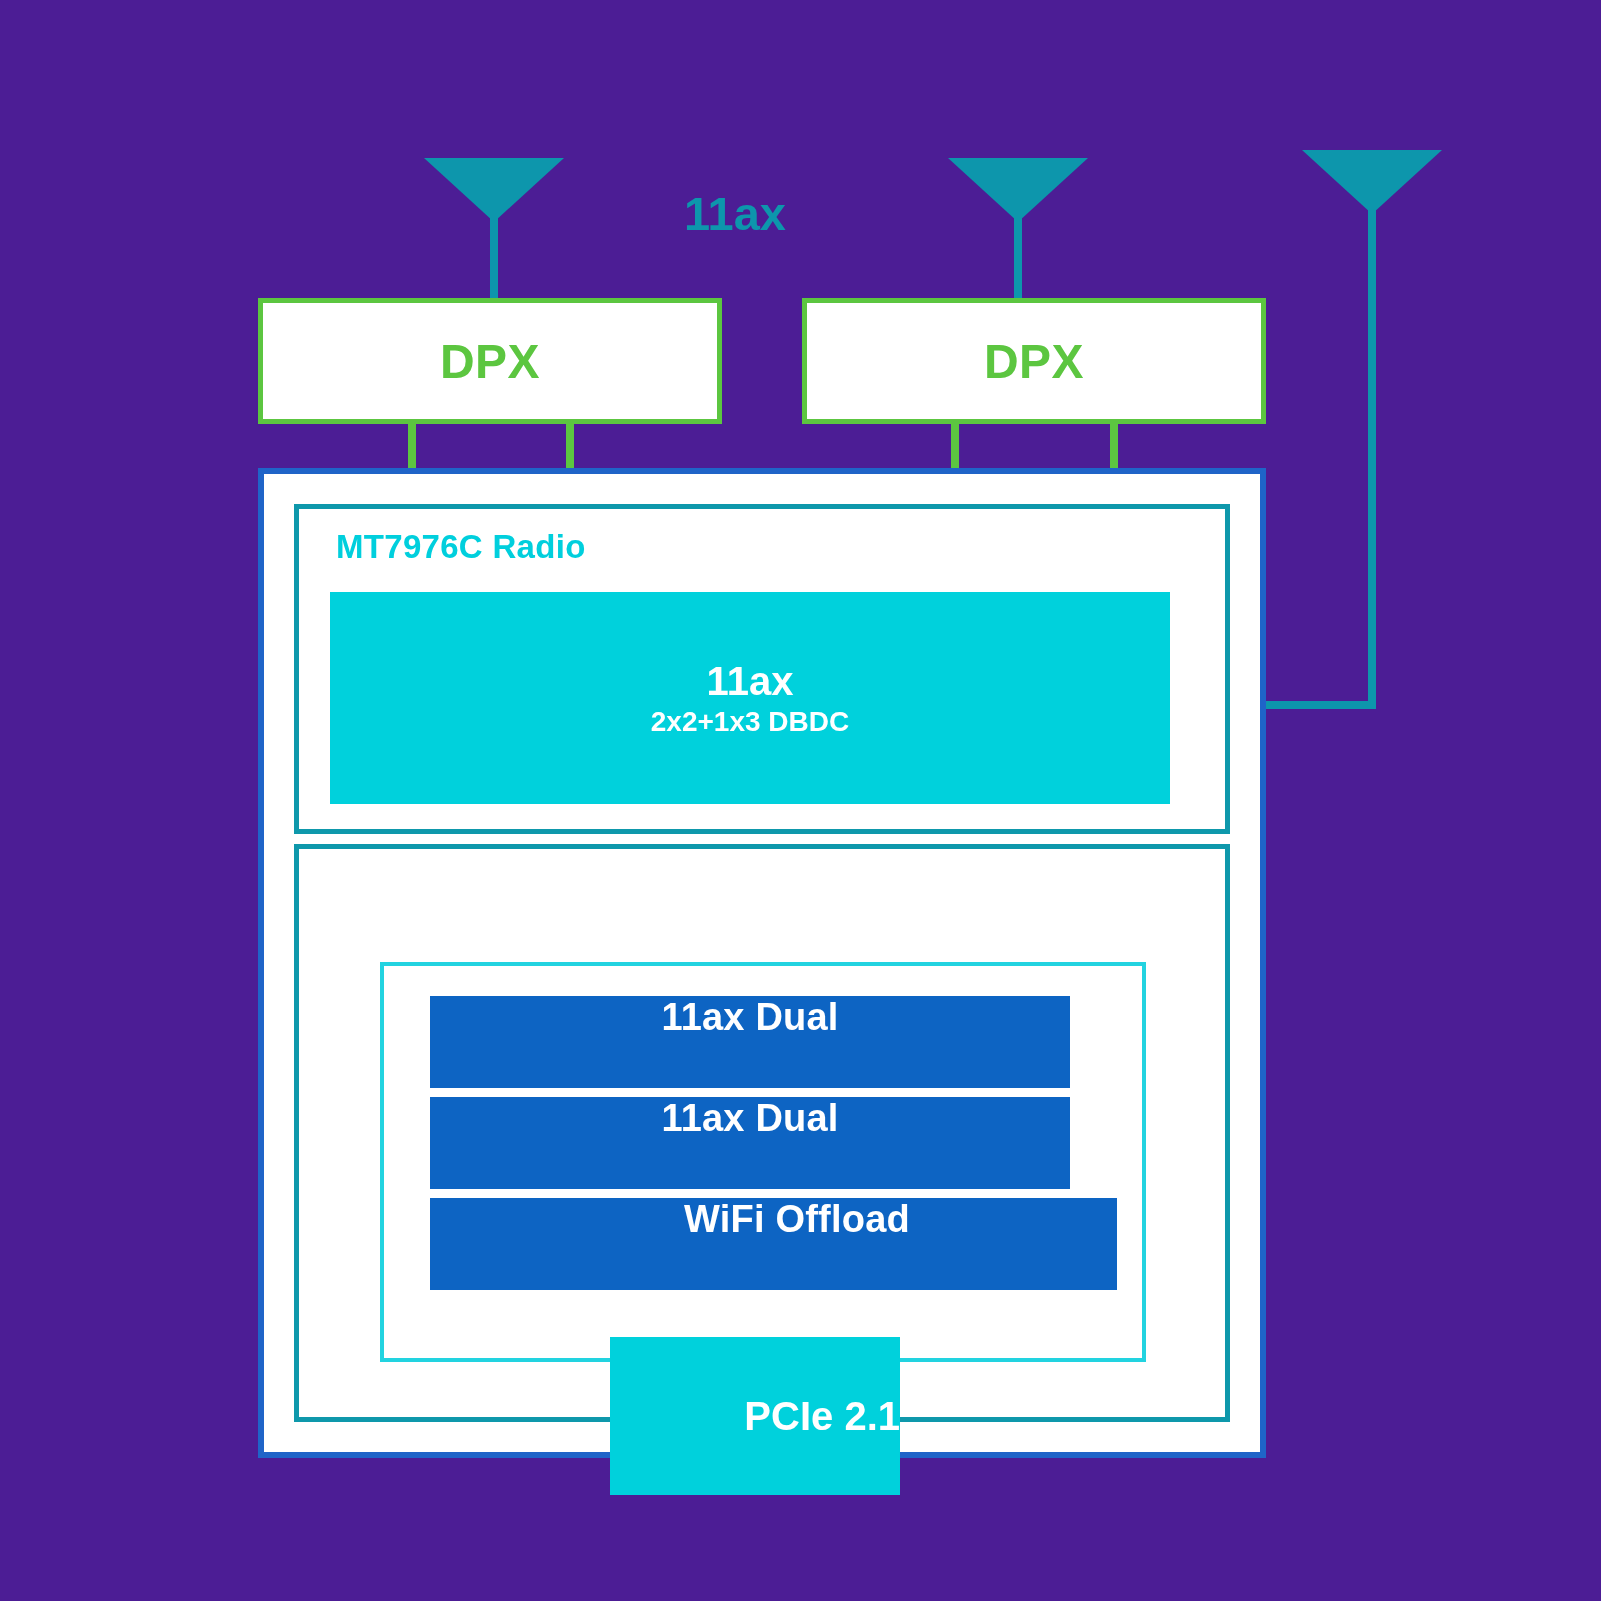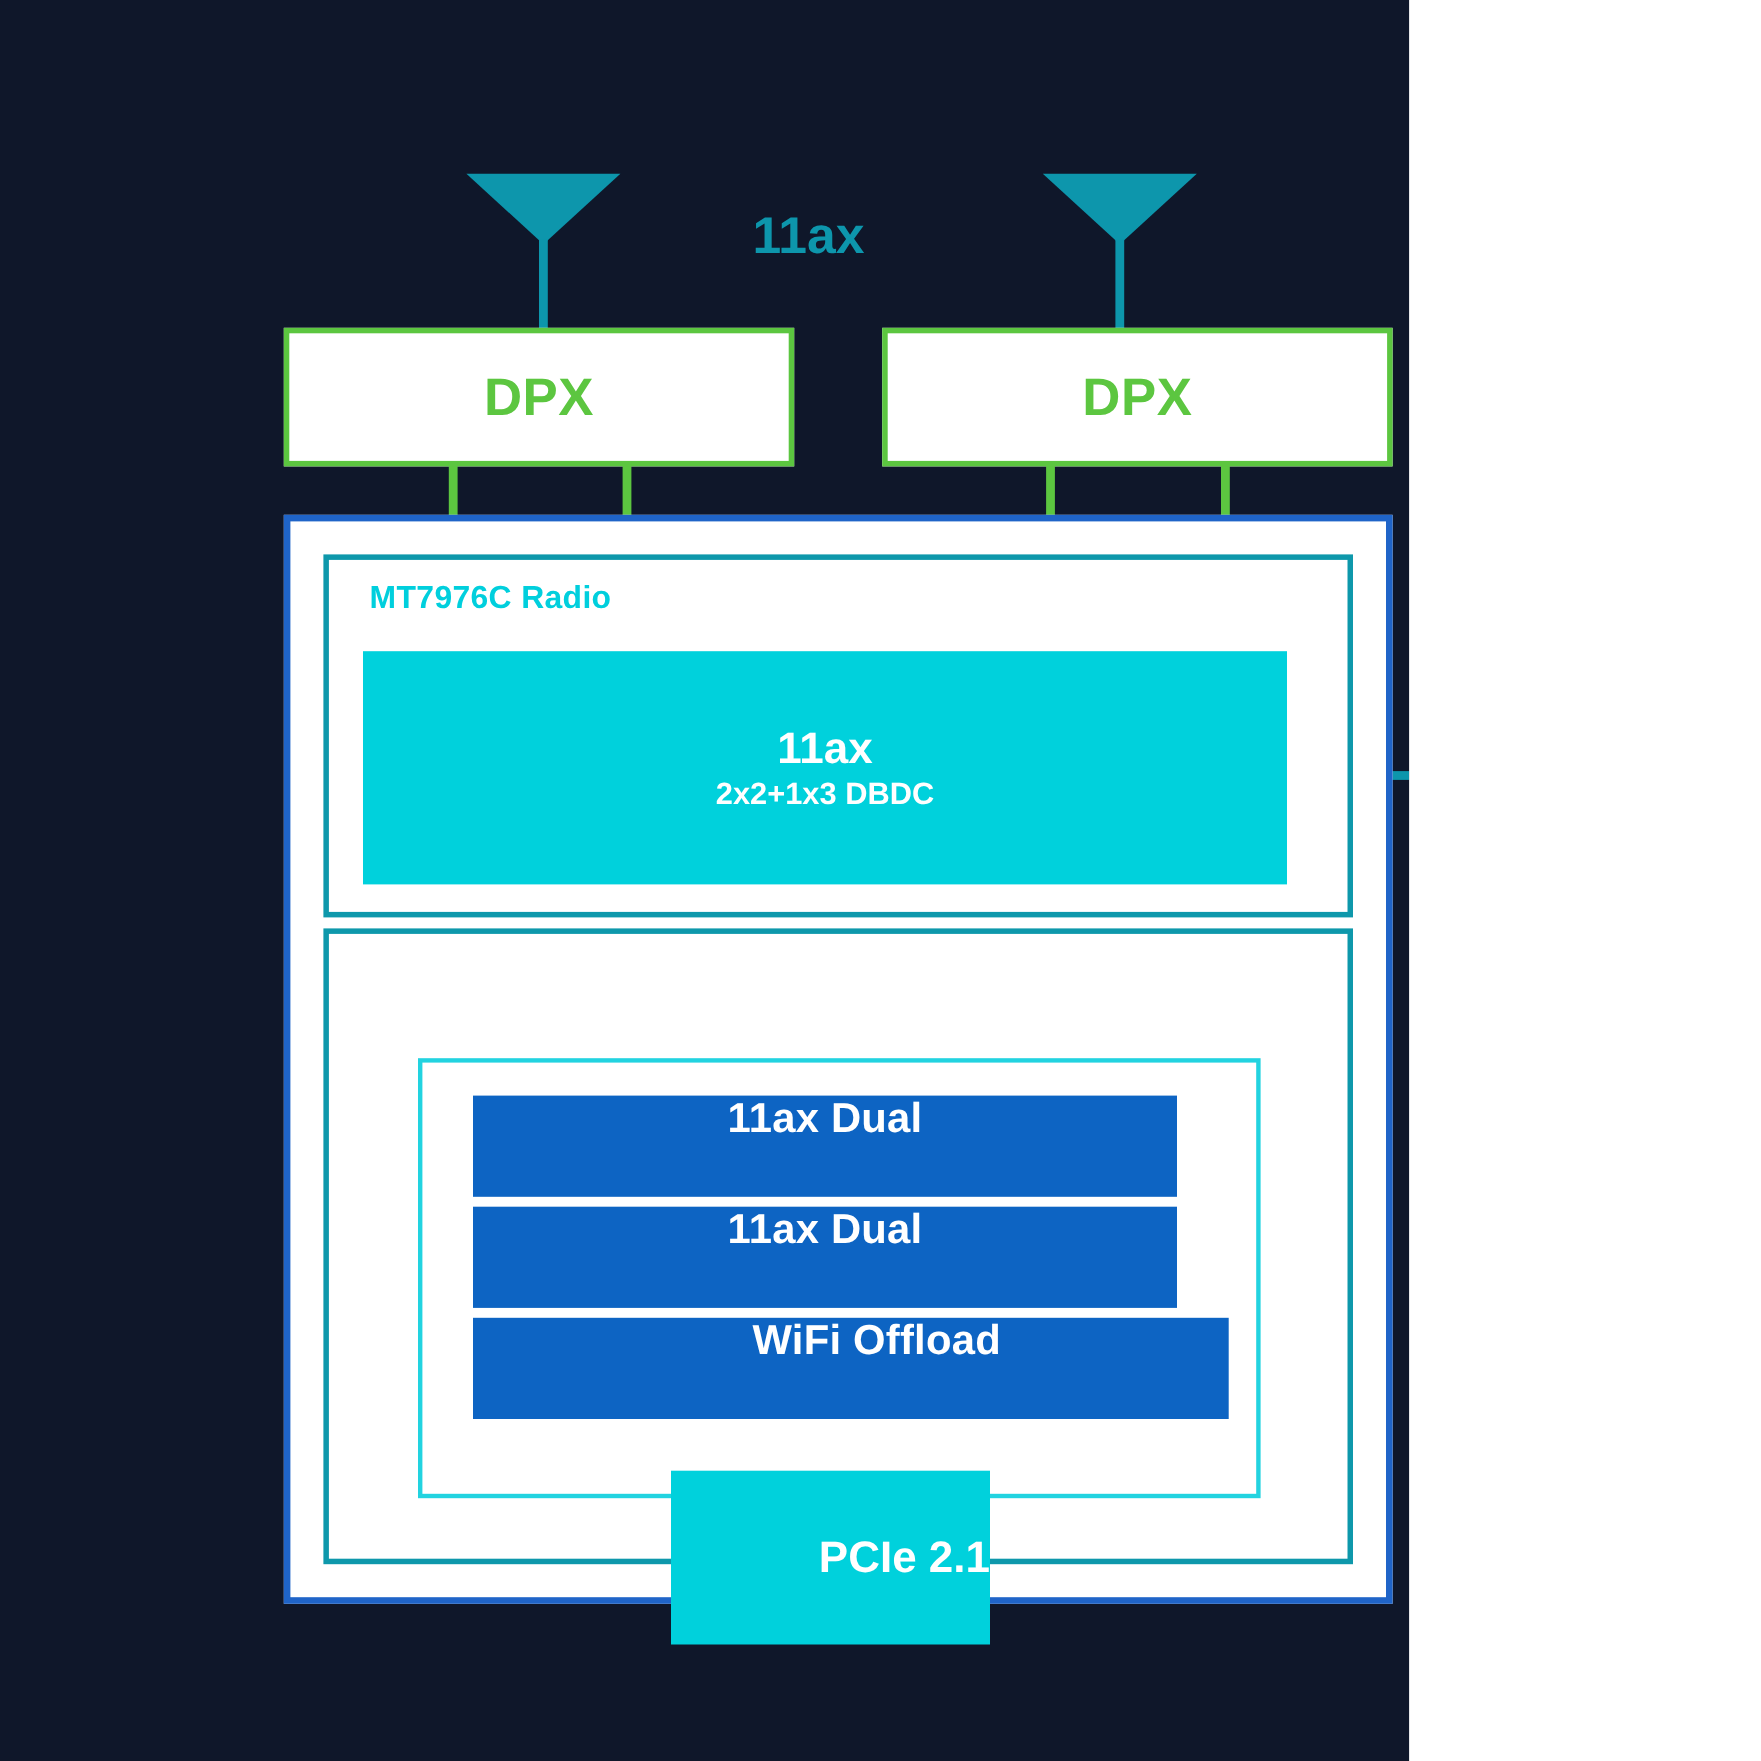--- a/index.html
+++ b/index.html
@@ -6,23 +6,23 @@
   html, body {
     margin: 0;
     padding: 0;
     background: #ffffff;
   }
   body {
     font-family: "Liberation Sans", sans-serif;
   }
   #stage {
     position: relative;
-    width: 1281px;
+    width: 1601px;
     height: 1601px;
-    background: #0f172a;
+    background: #4c1d95;
     overflow: hidden;
   }
   .abs { position: absolute; }
 
   
   .antenna-tri {
     position: absolute;
     width: 0;
     height: 0;
     border-left: 70px solid transparent;
@@ -78,21 +78,21 @@
   .inner-cyan-box {
     position: absolute;
     border: 4px solid #22d3e0;
     background: #ffffff;
     box-sizing: border-box;
   }
 
   .section-title {
     position: absolute;
     color: #00cfdd;
-    font-size: 29px;
+    font-size: 33px;
     font-weight: bold;
     letter-spacing: 0.3px;
     white-space: nowrap;
   }
 
   .cyan-fill {
     position: absolute;
     background: #00d1dc;
     display: flex;
     flex-direction: column;

